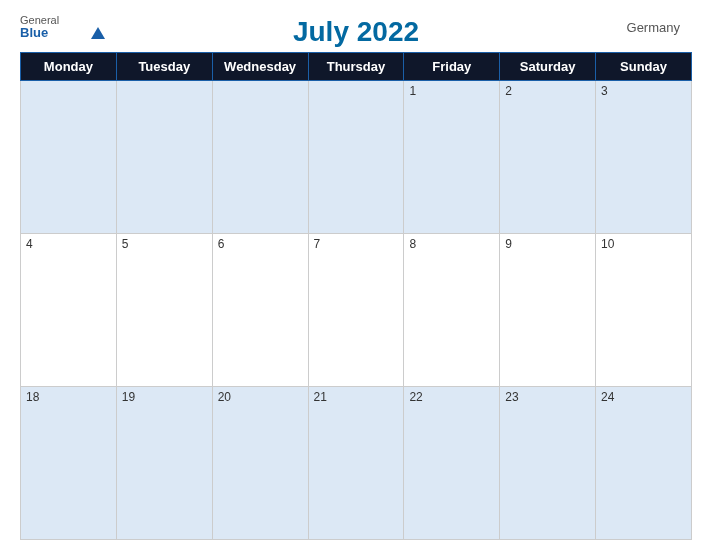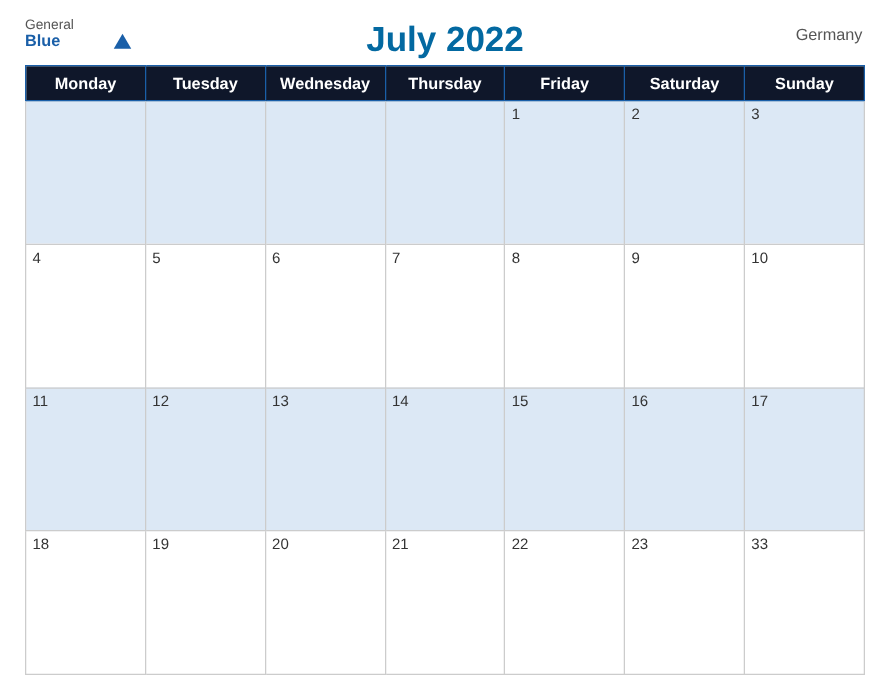--- a/index.html
+++ b/index.html
@@ -61,21 +61,21 @@
 
     .title {
       font-size: 28px;
       color: #0369a1;
       font-weight: bold;
       text-align: center;
     }
 
     .country {
       position: absolute;
-      right: 2px;
+      right: 12px;
       top: 10px;
       font-size: 13px;
       color: #555;
     }
 
     .calendar {
       width: 100%;
       border-collapse: collapse;
       flex: 1;
     }
@@ -154,31 +154,22 @@
       <tr>
         <td><span class="day-num">4</span></td>
         <td><span class="day-num">5</span></td>
         <td><span class="day-num">6</span></td>
         <td><span class="day-num">7</span></td>
         <td><span class="day-num">8</span></td>
         <td><span class="day-num">9</span></td>
         <td><span class="day-num">10</span></td>
       </tr>
       <tr>
-        <td><span class="day-num">11</span></td>
-        <td><span class="day-num">12</span></td>
-        <td><span class="day-num">13</span></td>
-        <td><span class="day-num">14</span></td>
-        <td><span class="day-num">15</span></td>
-        <td><span class="day-num">16</span></td>
-        <td><span class="day-num">17</span></td>
-      </tr>
-      <tr>
         <td><span class="day-num">18</span></td>
         <td><span class="day-num">19</span></td>
         <td><span class="day-num">20</span></td>
         <td><span class="day-num">21</span></td>
         <td><span class="day-num">22</span></td>
         <td><span class="day-num">23</span></td>
-        <td><span class="day-num">33</span></td>
+        <td><span class="day-num">24</span></td>
       </tr>
     </tbody>
 </table>
 
 </body></html>

